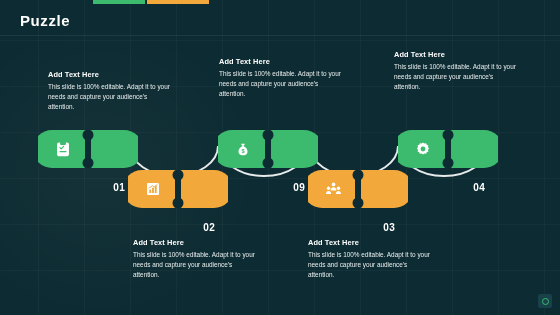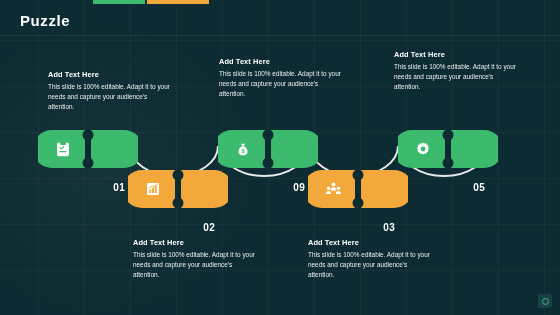--- a/index.html
+++ b/index.html
@@ -281,21 +281,21 @@
         <circle cx="50" cy="5" r="5.5" fill="#0d2b32"></circle>
         <circle cx="50" cy="33" r="5.5" fill="#0d2b32"></circle>
         <rect x="47" y="5" width="6" height="28" fill="#0d2b32"></rect>
       </svg>
       <span class="gicon">
         <svg width="16" height="16" viewBox="0 0 24 24">
           <path d="M12 2.2 l2.1 1.5 2.5-.5 1.1 2.3 2.3 1.1 -.5 2.5 1.5 2.1 -1.5 2.1 .5 2.5 -2.3 1.1 -1.1 2.3 -2.5-.5 -2.1 1.5 -2.1-1.5 -2.5 .5 -1.1-2.3 -2.3-1.1 .5-2.5 -1.5-2.1 1.5-2.1 -.5-2.5 2.3-1.1 1.1-2.3 2.5 .5 Z" fill="#ffffff"></path>
           <circle cx="12" cy="12" r="3.6" fill="#3cba6e"></circle>
         </svg>
       </span>
-      <span class="num">05</span>
+      <span class="num">04</span>
     </div>
 
   </div>
 
   <div class="corner-logo">
     <div class="inner"></div>
   </div>
 </div>
 
 </body></html>

